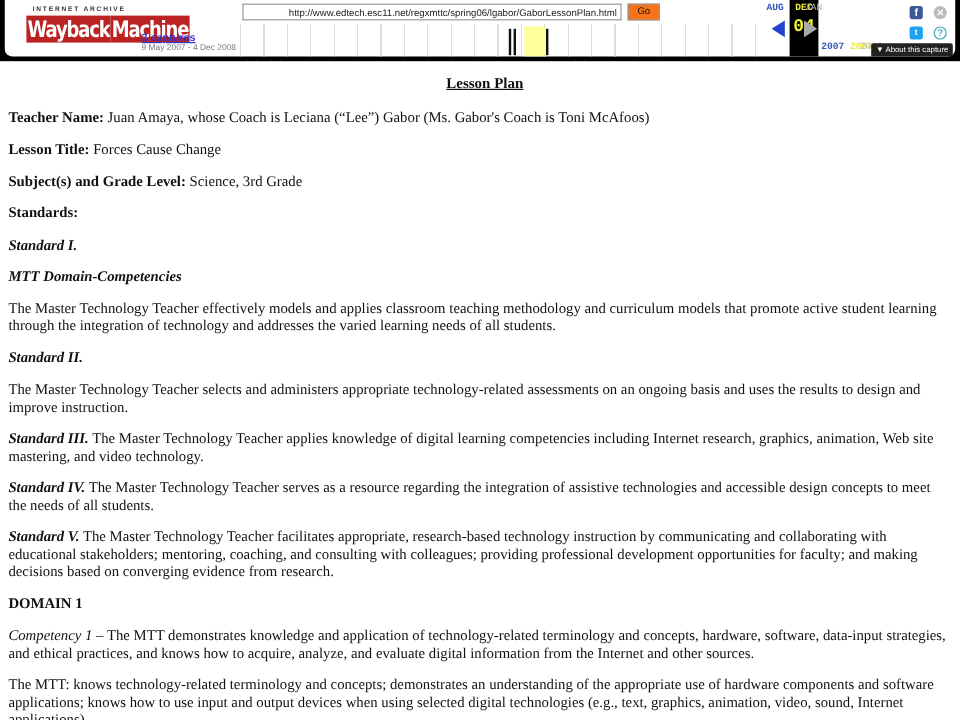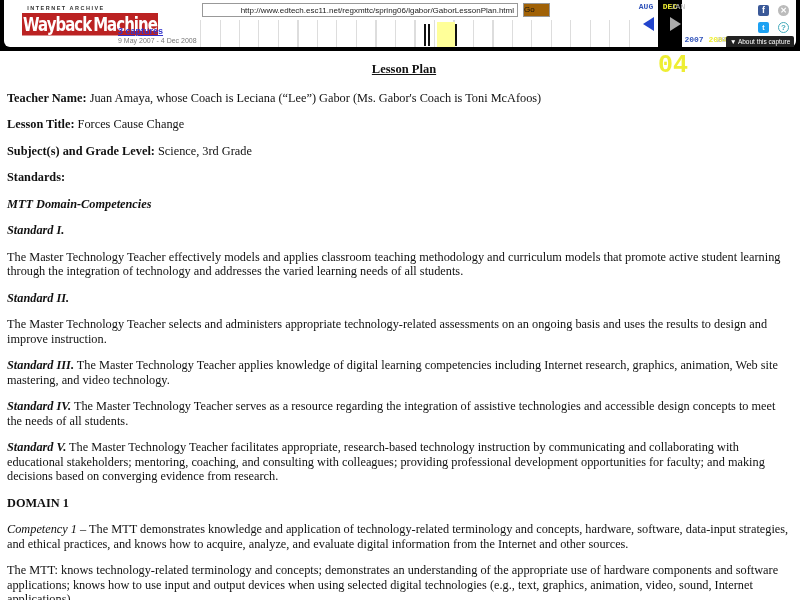--- a/index.html
+++ b/index.html
@@ -23,35 +23,35 @@
   }
   .wb-logo-main span { color: #fff; background: #b22; padding: 0 1px; }
   .wb-captures { position: absolute; left: 114px; top: 26px; font-size: 9px; color: #33c; text-decoration: underline; font-weight: bold; cursor: pointer; }
   .wb-range { position: absolute; left: 114px; top: 37px; font-size: 7px; color: #777; }
   .wb-url {
     position: absolute; left: 198px; top: 3px; width: 316px; height: 14px; border: 1px solid #999;
     font-size: 8px; padding: 1px 3px; color: #222; font-family: "Liberation Sans", sans-serif; background: #fff; text-align: right;
   }
   .wb-go {
     position: absolute; left: 519px; top: 3px; width: 27px; height: 14px; border: 1px solid #999;
-    background: #a16207; font-size: 8px; line-height: 12px; cursor: pointer;
+    background: #f97316; font-size: 8px; text-align: center; line-height: 12px; cursor: pointer;
   }
   .wb-timeline {
     position: absolute; left: 196px; top: 20px; width: 434px; height: 27px;
     background-image: repeating-linear-gradient(to right, #ddd 0, #ddd 1px, transparent 1px, transparent 19.5px);
   }
   .wb-highlight { position: absolute; left: 237px; top: 2px; width: 18px; height: 25px; background: #ffff99; }
   .wb-mark { position: absolute; top: 4px; width: 2px; height: 22px; background: #111; }
   .wb-months { position: absolute; left: 630px; top: 0; width: 80px; height: 47px; }
   .wb-col { position: absolute; top: 0; width: 24px; height: 47px; text-align: center; font-size: 8px; font-weight: bold; font-family: Liberation Mono, monospace; }
   .wb-col.prev { left: 0; color: #3355bb; }
   .wb-col.cur { left: 24px; background: #000; color: #ee3; }
   .wb-col.next { left: 32px; color: #bbb; font-weight: normal; }
   .wb-col .m { position: absolute; top: 2px; width: 100%; }
-  .wb-col .d { position: absolute; top: 13px; width: 100%; font-size: 25px; line-height: 20px; margin-top: 43px; }
+  .wb-col .d { position: absolute; top: 13px; width: 100%; font-size: 15px; line-height: 20px; }
   .wb-col .y { position: absolute; top: 35px; width: 100%; margin-left: 48px; }
   .arrow-left { position: absolute; top: 17px; left: 9px; width: 0; height: 0; border-top: 7px solid transparent; border-bottom: 7px solid transparent; border-right: 11px solid #2244cc; cursor: pointer; }
   .arrow-right { position: absolute; top: 17px; left: 4px; width: 0; height: 0; border-top: 7px solid transparent; border-bottom: 7px solid transparent; border-left: 11px solid #aaa; cursor: pointer; }
   .wb-icon { position: absolute; width: 11px; height: 11px; border-radius: 2px; font-size: 9px; color: #fff; font-weight: bold; text-align: center; line-height: 11px; cursor: pointer; }
   .fb { left: 754px; top: 5px; background: #3b5998; font-family: "Liberation Sans", sans-serif; }
   .tw { left: 754px; top: 22px; background: #1da1f2; font-size: 7px; }
   .close { left: 774px; top: 5px; background: #bbb; border-radius: 50%; font-size: 8px; }
   .help { left: 774px; top: 22px; background: #fff; color: #4ab; border: 1px solid #4ab; border-radius: 50%; font-size: 8px; line-height: 9px; }
   .wb-about {
     position: absolute; left: 722px; top: 36px; width: 68px; height: 11px; background: #222; color: #fff;
@@ -113,23 +113,23 @@
   </div>
 </div>
 
 <div class="doc">
   <h1>Lesson Plan</h1>
 
   <p><b>Teacher Name:</b><span> Juan Amaya, whose Coach is Leciana (“Lee”) Gabor (Ms. Gabor's Coach is Toni McAfoos)</span></p>
   <p><b>Lesson Title:</b><span> Forces Cause Change</span></p>
   <p><b>Subject(s) and Grade Level:</b><span> Science, 3rd Grade</span></p>
   <p><b>Standards:</b></p>
+  <p><span class="bi">Standard I.</span></p>
+
   <p><span class="bi">MTT Domain-Competencies</span></p>
-
-  <p><span class="bi">Standard I.</span></p>
   <p>The Master Technology Teacher effectively models and applies classroom teaching methodology and curriculum models that promote active student learning through the integration of technology and addresses the varied learning needs of all students.</p>
 
   <p><span class="bi">Standard II.</span></p>
   <p>The Master Technology Teacher selects and administers appropriate technology-related assessments on an ongoing basis and uses the results to design and improve instruction.</p>
 
   <p><span class="bi">Standard III.</span><span> The Master Technology Teacher applies knowledge of digital learning competencies including Internet research, graphics, animation, Web site mastering, and video technology.</span></p>
   <p><span class="bi">Standard IV.</span><span> The Master Technology Teacher serves as a resource regarding the integration of assistive technologies and accessible design concepts to meet the needs of all students.</span></p>
   <p><span class="bi">Standard V.</span><span> The Master Technology Teacher facilitates appropriate, research-based technology instruction by communicating and collaborating with educational stakeholders; mentoring, coaching, and consulting with colleagues; providing professional development opportunities for faculty; and making decisions based on converging evidence from research.</span></p>
 
   <p><b>DOMAIN 1</b></p>

